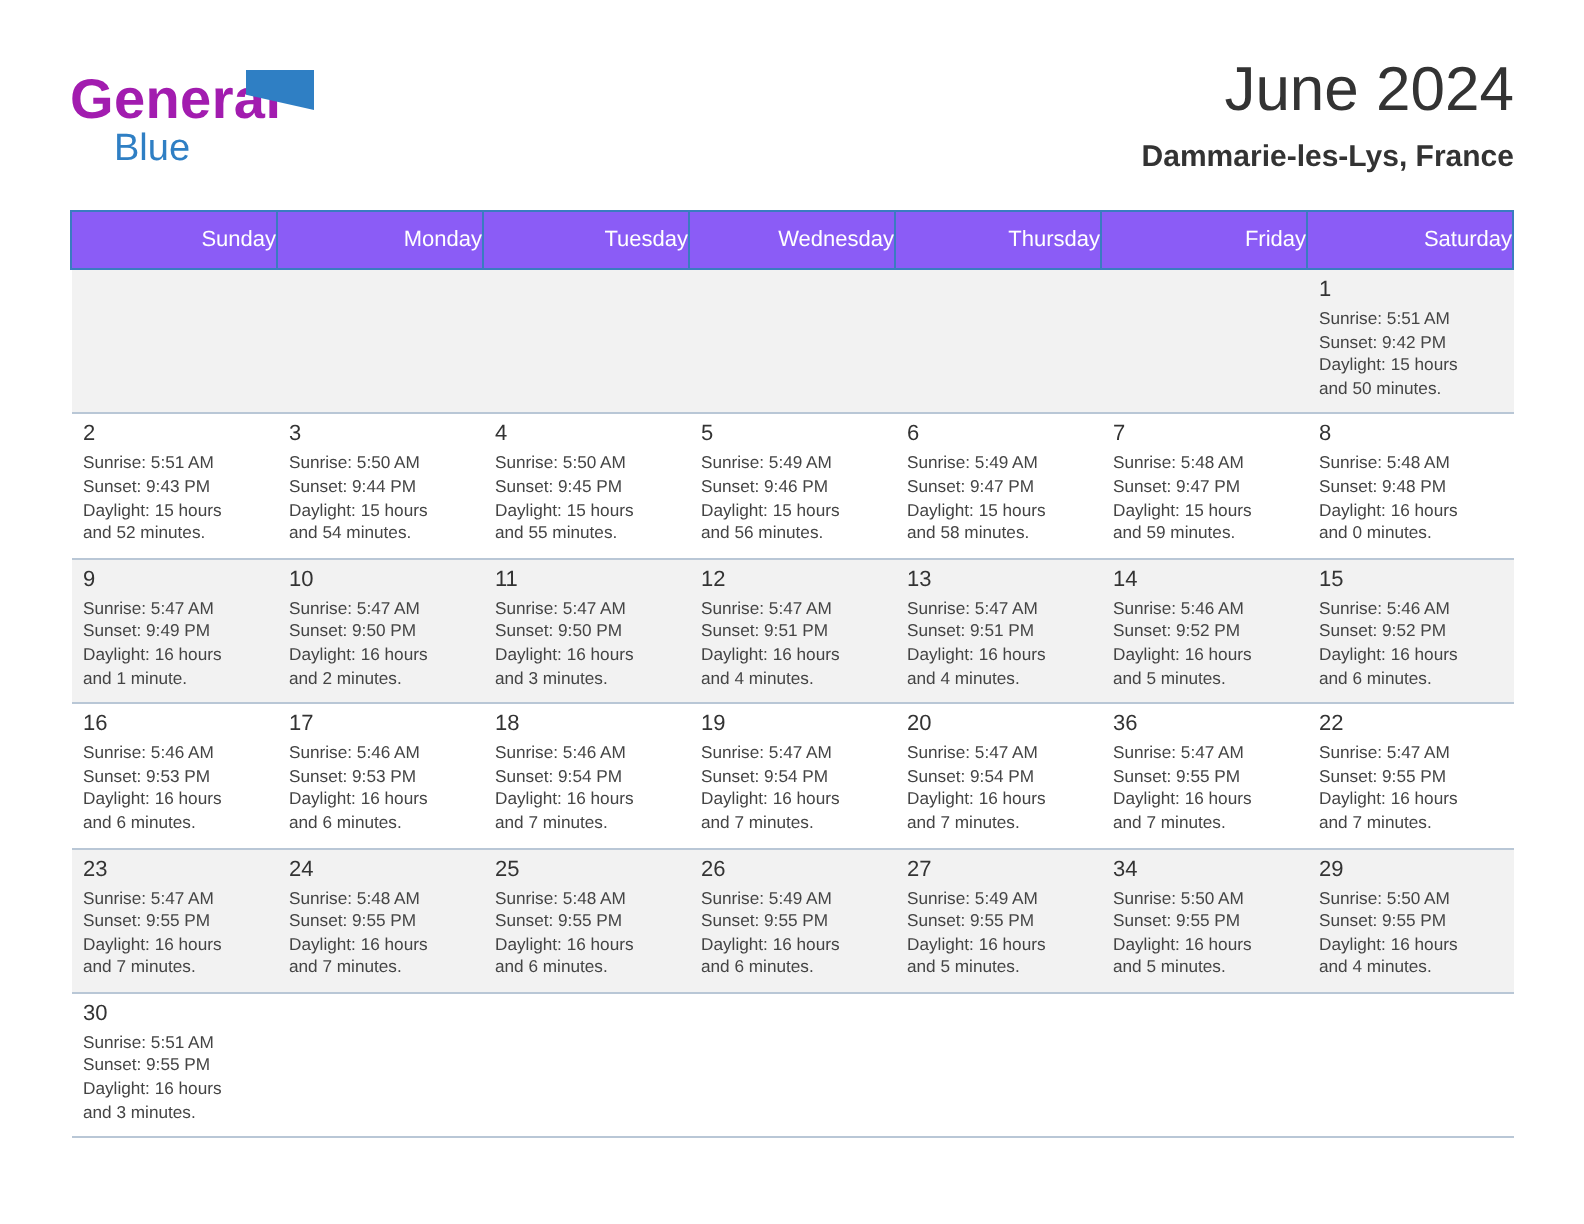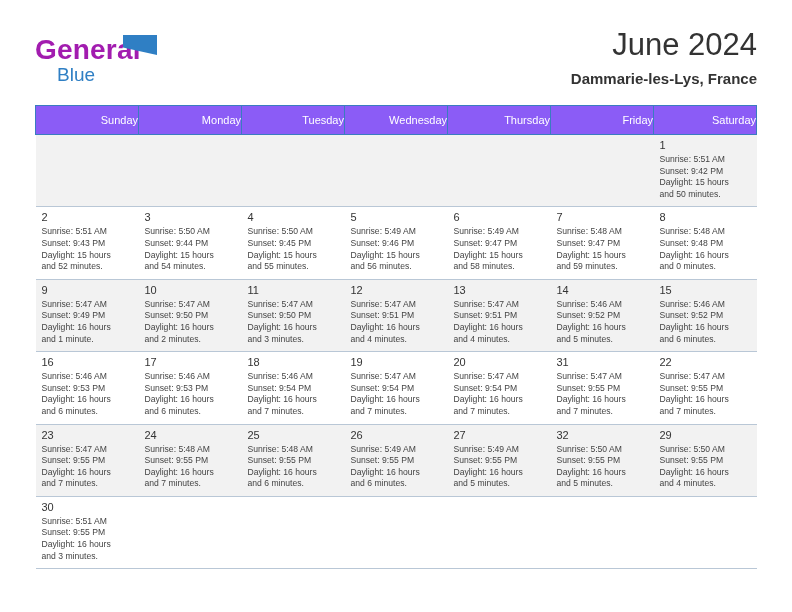--- a/index.html
+++ b/index.html
@@ -345,21 +345,21 @@
           <td>
             <div class="daynum">20</div>
             <div class="info">
               <div>Sunrise: 5:47 AM</div>
               <div>Sunset: 9:54 PM</div>
               <div>Daylight: 16 hours</div>
               <div>and 7 minutes.</div>
             </div>
           </td>
           <td>
-            <div class="daynum">31</div>
+            <div class="daynum">36</div>
             <div class="info">
               <div>Sunrise: 5:47 AM</div>
               <div>Sunset: 9:55 PM</div>
               <div>Daylight: 16 hours</div>
               <div>and 7 minutes.</div>
             </div>
           </td>
           <td>
             <div class="daynum">22</div>
             <div class="info">
@@ -410,21 +410,21 @@
           <td>
             <div class="daynum">27</div>
             <div class="info">
               <div>Sunrise: 5:49 AM</div>
               <div>Sunset: 9:55 PM</div>
               <div>Daylight: 16 hours</div>
               <div>and 5 minutes.</div>
             </div>
           </td>
           <td>
-            <div class="daynum">32</div>
+            <div class="daynum">34</div>
             <div class="info">
               <div>Sunrise: 5:50 AM</div>
               <div>Sunset: 9:55 PM</div>
               <div>Daylight: 16 hours</div>
               <div>and 5 minutes.</div>
             </div>
           </td>
           <td>
             <div class="daynum">29</div>
             <div class="info">

